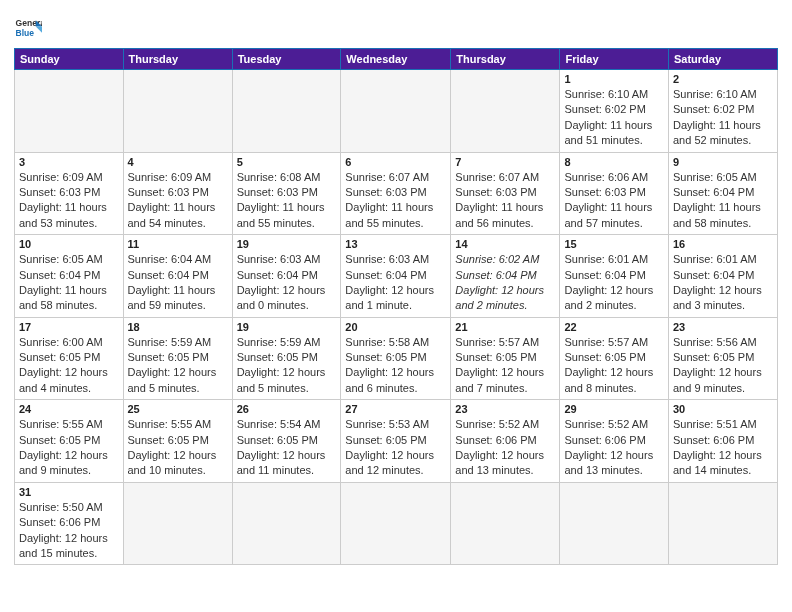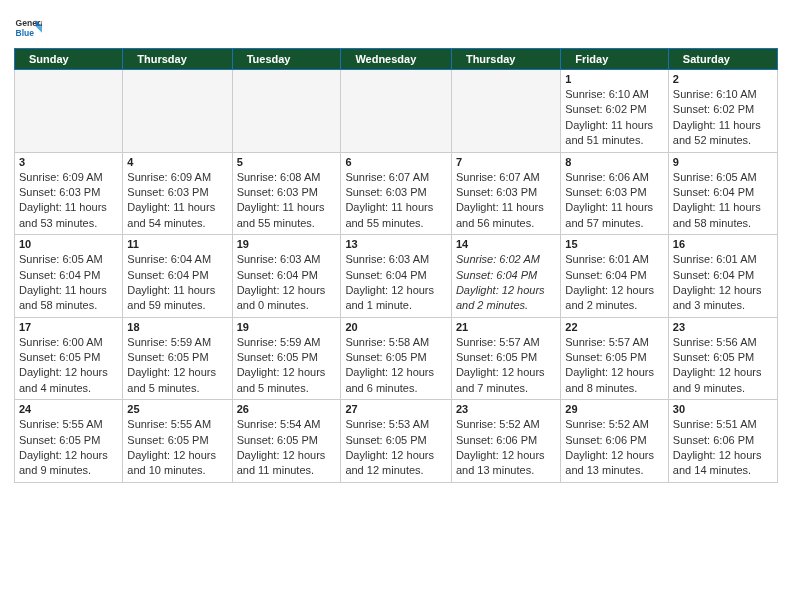--- a/index.html
+++ b/index.html
@@ -44,25 +44,25 @@
     .subtitle {
       font-size: 13px;
       color: #444;
     }
     .calendar {
       width: 100%;
       border-collapse: collapse;
       border: 1px solid #ccc;
     }
     .calendar th {
-      background: #14532d;
+      background: #4c1d95;
       color: #fff;
       font-size: 11px;
       font-weight: bold;
-      padding: 4px 14px;
+      padding: 4px 5px;
       text-align: left;
       border: 1px solid #1a6fb5;
     }
     .calendar td {
       vertical-align: top;
       border: 1px solid #ccc;
       padding: 3px 4px;
       width: 113px;
       min-height: 68px;
       font-size: 9px;
@@ -341,15 +341,30 @@
 and 13 minutes.</div>
           </td>
           <td>
             <span class="day-num">30</span>
             <div class="day-info" style="white-space: pre-line;">Sunrise: 5:51 AM
 Sunset: 6:06 PM
 Daylight: 12 hours
 and 14 minutes.</div>
           </td>
         </tr>
+        <tr class="last-row">
+          <td class="has-data">
+            <span class="day-num">31</span>
+            <div class="day-info" style="white-space: pre-line;">Sunrise: 5:50 AM
+Sunset: 6:06 PM
+Daylight: 12 hours
+and 15 minutes.</div>
+          </td>
+          <td class="empty"></td>
+          <td class="empty"></td>
+          <td class="empty"></td>
+          <td class="empty"></td>
+          <td class="empty"></td>
+          <td class="empty"></td>
+        </tr>
       </tbody>
   </table>
 </div>
 
 </body></html>

